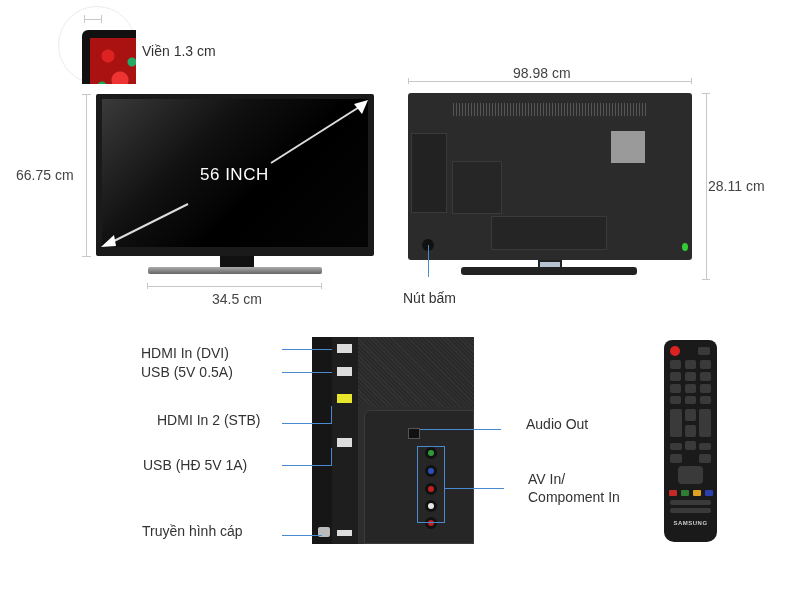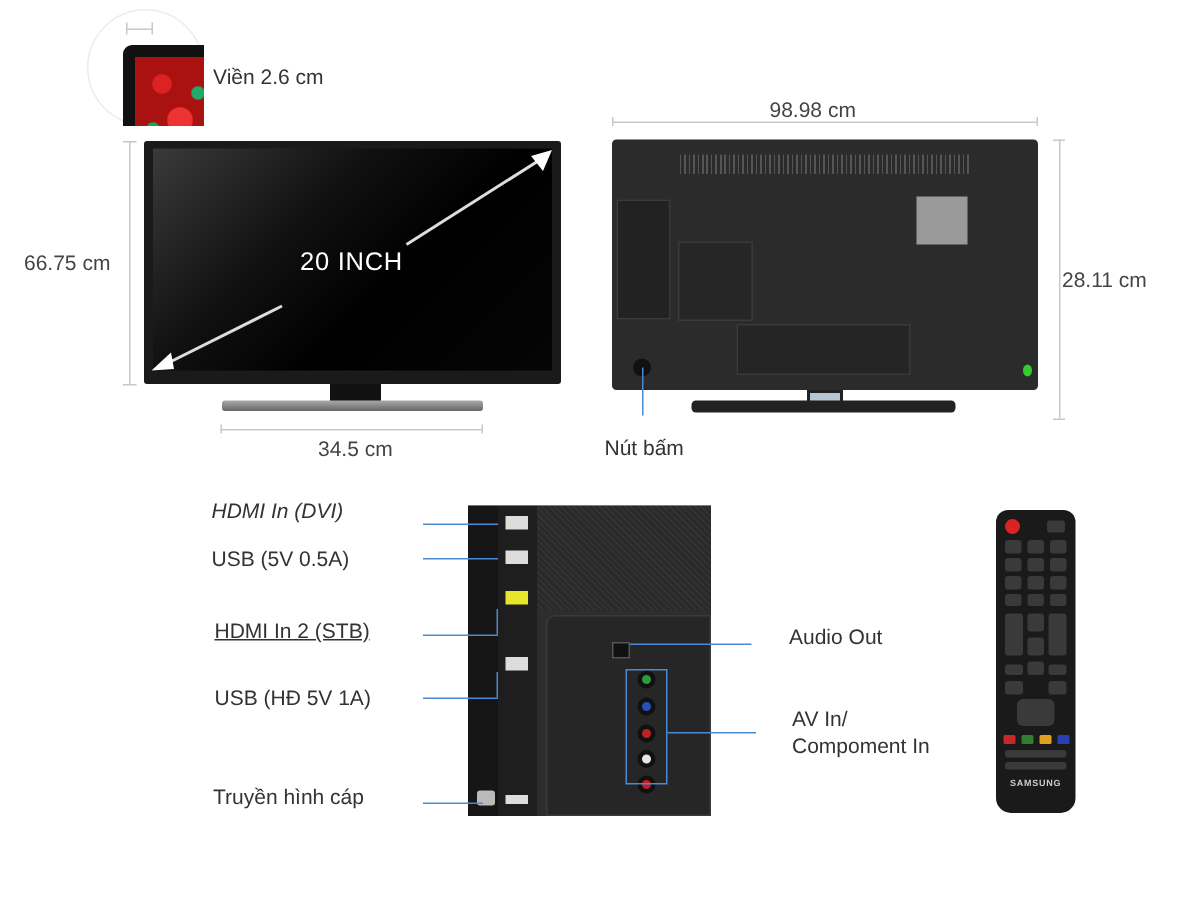--- a/index.html
+++ b/index.html
@@ -63,37 +63,37 @@
 </head>
 <body>
 
 <div class="abs bezel-circle"></div>
 <div class="gline" style="left:84px;top:19px;width:18px;height:1px;"></div>
 <div class="gline" style="left:84px;top:15px;width:1px;height:8px;"></div>
 <div class="gline" style="left:101px;top:15px;width:1px;height:8px;"></div>
 <div class="abs bezel-corner">
     <div class="pic"></div>
   </div>
-<div class="lbl" style="left:142px;top:43px;">Viền 2.6 cm</div>
+<div class="lbl" style="left:142px;top:43px;">Viền 1.3 cm</div>
 
 <div class="gline" style="left:86px;top:94px;width:1px;height:162px;"></div>
 <div class="gline" style="left:82px;top:94px;width:9px;height:1px;"></div>
 <div class="gline" style="left:82px;top:256px;width:9px;height:1px;"></div>
 <div class="lbl dim" style="left:16px;top:167px;">66.75 cm</div>
 
 <div class="abs tv-front">
   <div class="screen"></div>
 </div>
 <svg class="abs" style="left:96px;top:94px;" width="278" height="162">
   <line x1="12" y1="150" x2="92" y2="110" stroke="#ddd" stroke-width="2"></line>
   <line x1="175" y1="69" x2="268" y2="10" stroke="#ddd" stroke-width="2"></line>
   <polygon points="5,153 18,141 20,152" fill="#fff"></polygon>
   <polygon points="272,6 258,10 266,20" fill="#fff"></polygon>
 </svg>
-<div class="lbl diag-text">20 INCH</div>
+<div class="lbl diag-text">56 INCH</div>
 <div class="abs tv-neck"></div>
 <div class="abs tv-base"></div>
 
 <div class="gline" style="left:147px;top:286px;width:175px;height:1px;"></div>
 <div class="gline" style="left:147px;top:283px;width:1px;height:6px;"></div>
 <div class="gline" style="left:321px;top:283px;width:1px;height:6px;"></div>
 <div class="lbl dim" style="left:212px;top:291px;">34.5 cm</div>
 
 <div class="lbl dim" style="left:513px;top:65px;">98.98 cm</div>
 <div class="gline" style="left:408px;top:81px;width:284px;height:1px;"></div>
@@ -134,27 +134,27 @@
   <div class="optical"></div>
   <div class="rca" style="left:113px;top:110px;background:#2e9a3a;"></div>
   <div class="rca" style="left:113px;top:128px;background:#2a4fb8;"></div>
   <div class="rca" style="left:113px;top:146px;background:#c02020;"></div>
   <div class="rca" style="left:113px;top:163px;background:#e6e6e6;"></div>
   <div class="rca" style="left:113px;top:180px;background:#c02020;"></div>
 </div>
 
 <div class="abs" style="left:417px;top:446px;width:28px;height:77px;border:1px solid #4a8ad0;"></div>
 
-<div class="lbl" style="left:141px;top:332px;font-style:italic;">HDMI In (DVI)</div>
+<div class="lbl" style="left:141px;top:345px;">HDMI In (DVI)</div>
 <div class="bline" style="left:282px;top:349px;width:50px;height:1px;"></div>
 
 <div class="lbl" style="left:141px;top:364px;">USB (5V 0.5A)</div>
 <div class="bline" style="left:282px;top:372px;width:50px;height:1px;"></div>
 
-<div class="lbl" style="left:143px;top:412px;text-decoration:underline;">HDMI In 2 (STB)</div>
+<div class="lbl" style="left:157px;top:412px;">HDMI In 2 (STB)</div>
 <div class="bline" style="left:282px;top:423px;width:50px;height:1px;"></div>
 <div class="bline" style="left:331px;top:406px;width:1px;height:17px;"></div>
 
 <div class="lbl" style="left:143px;top:457px;">USB (HĐ 5V 1A)</div>
 <div class="bline" style="left:282px;top:465px;width:50px;height:1px;"></div>
 <div class="bline" style="left:331px;top:448px;width:1px;height:17px;"></div>
 
 <div class="lbl" style="left:142px;top:523px;">Truyền hình cáp</div>
 <div class="bline" style="left:282px;top:535px;width:40px;height:1px;"></div>
 

